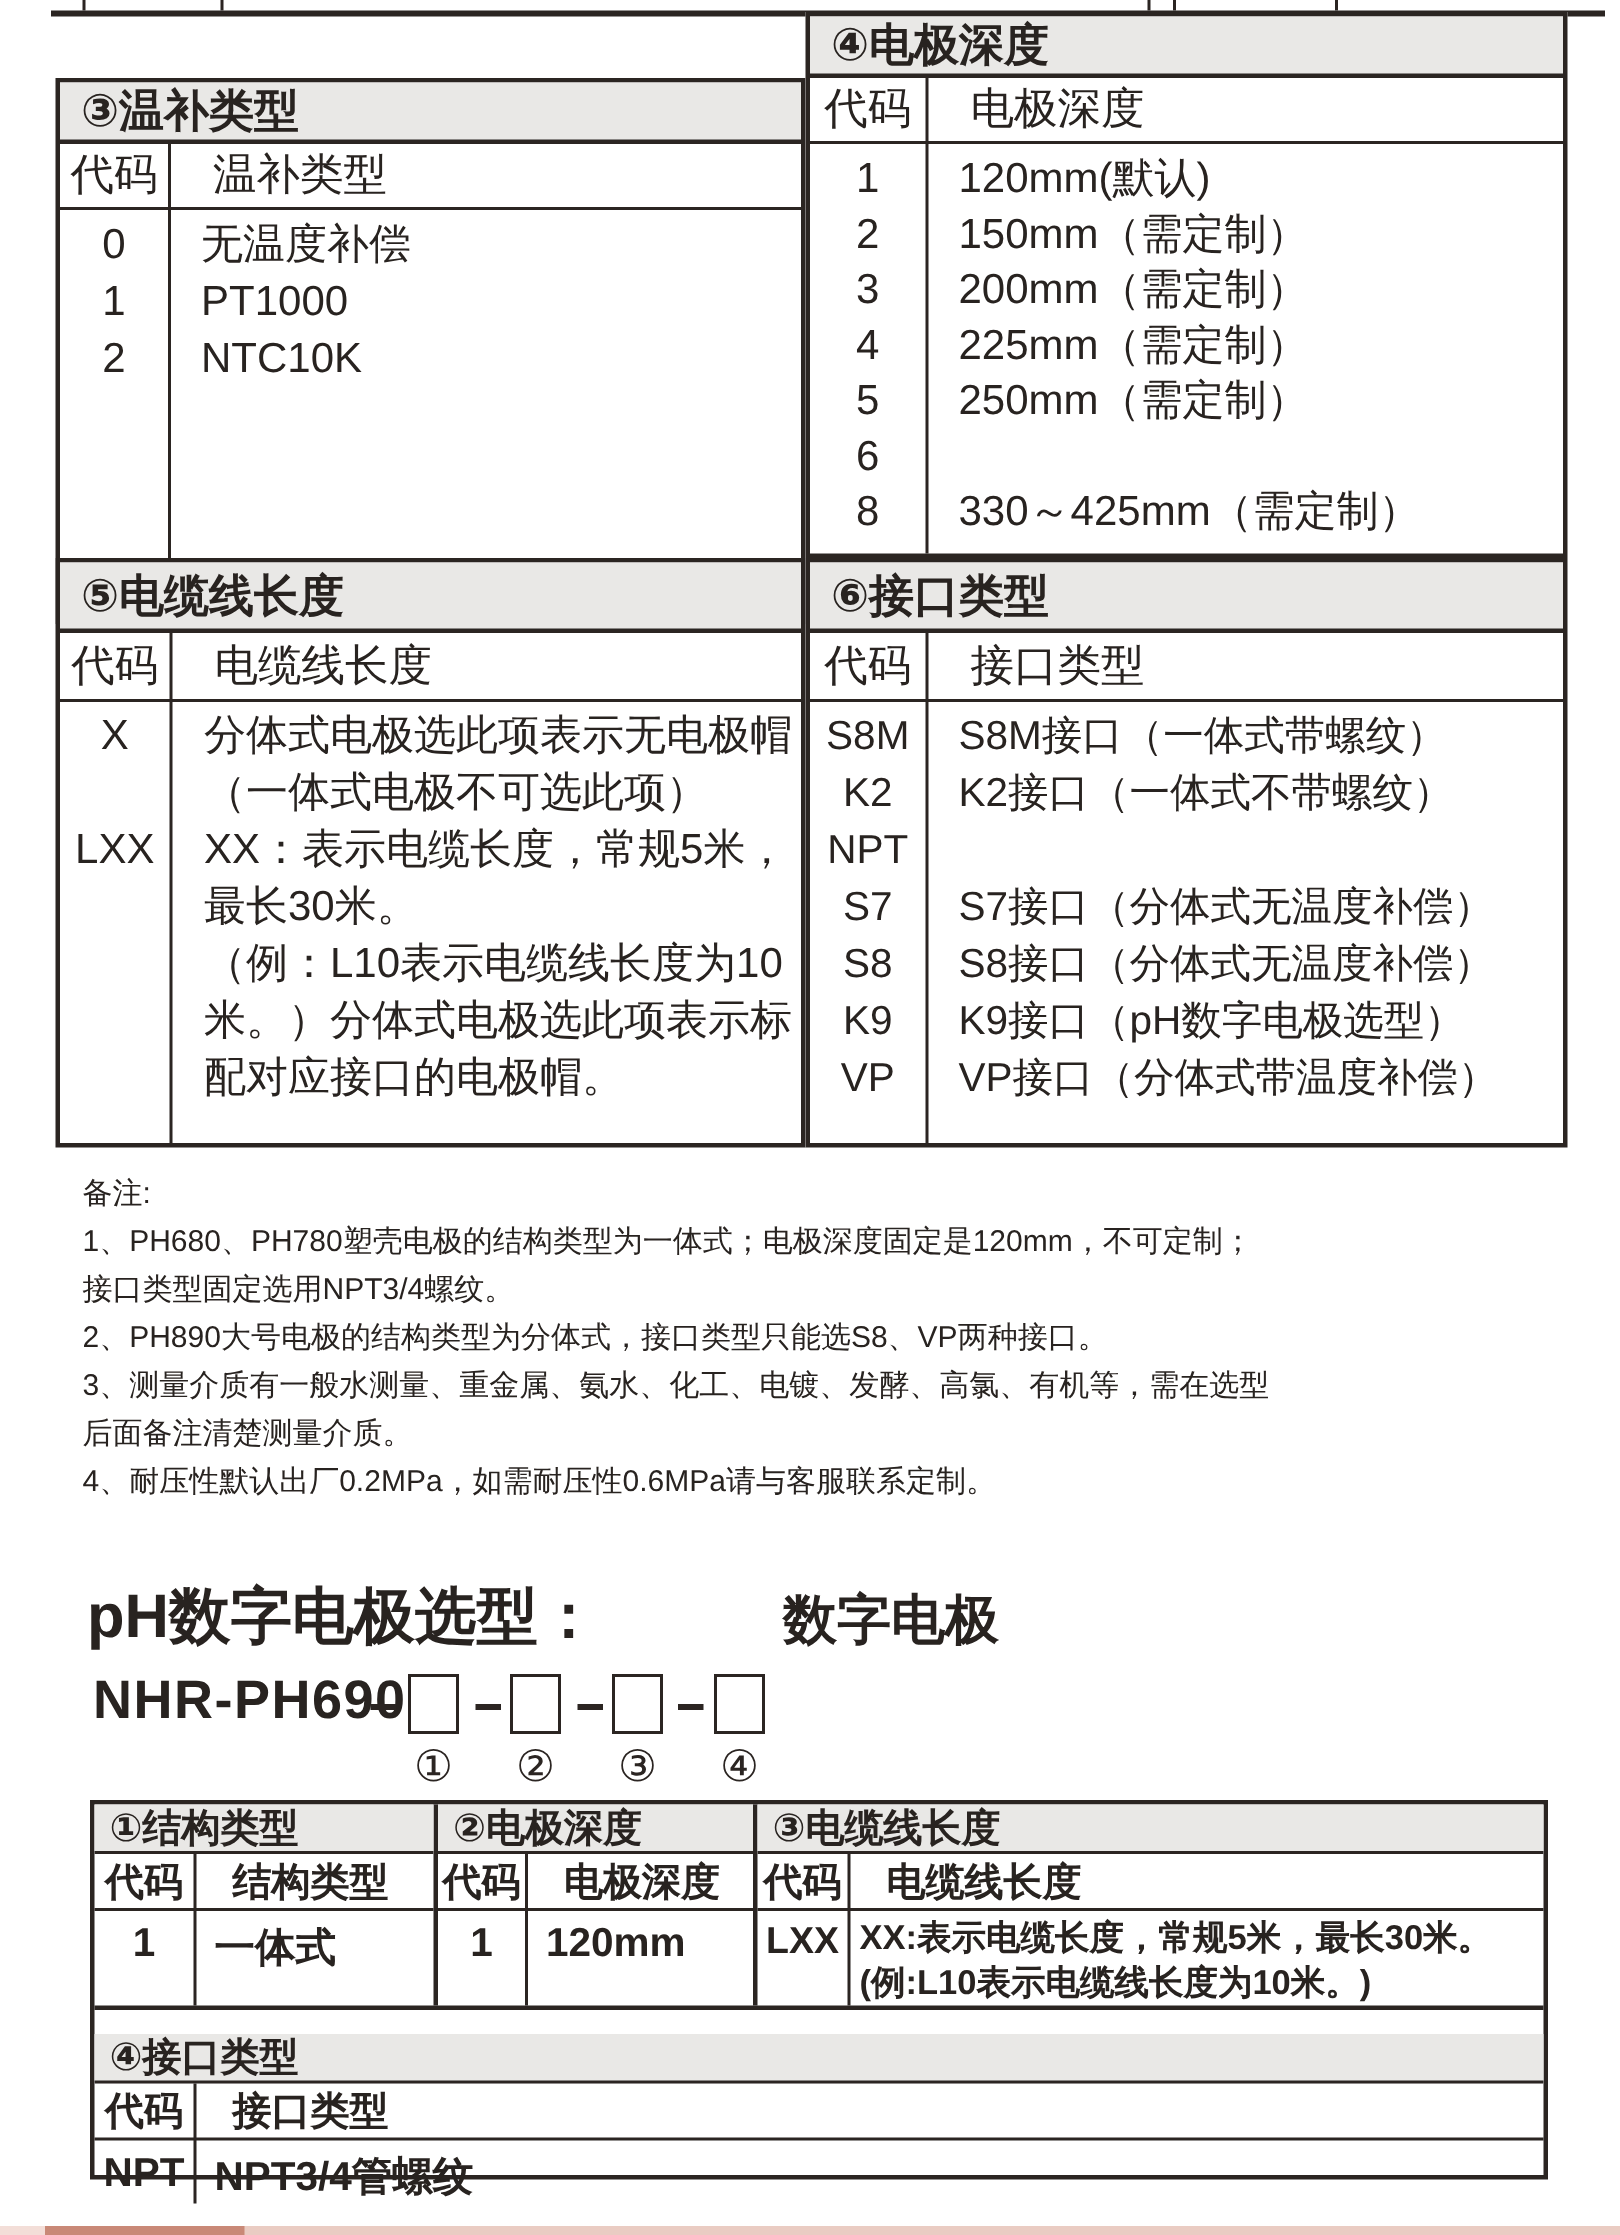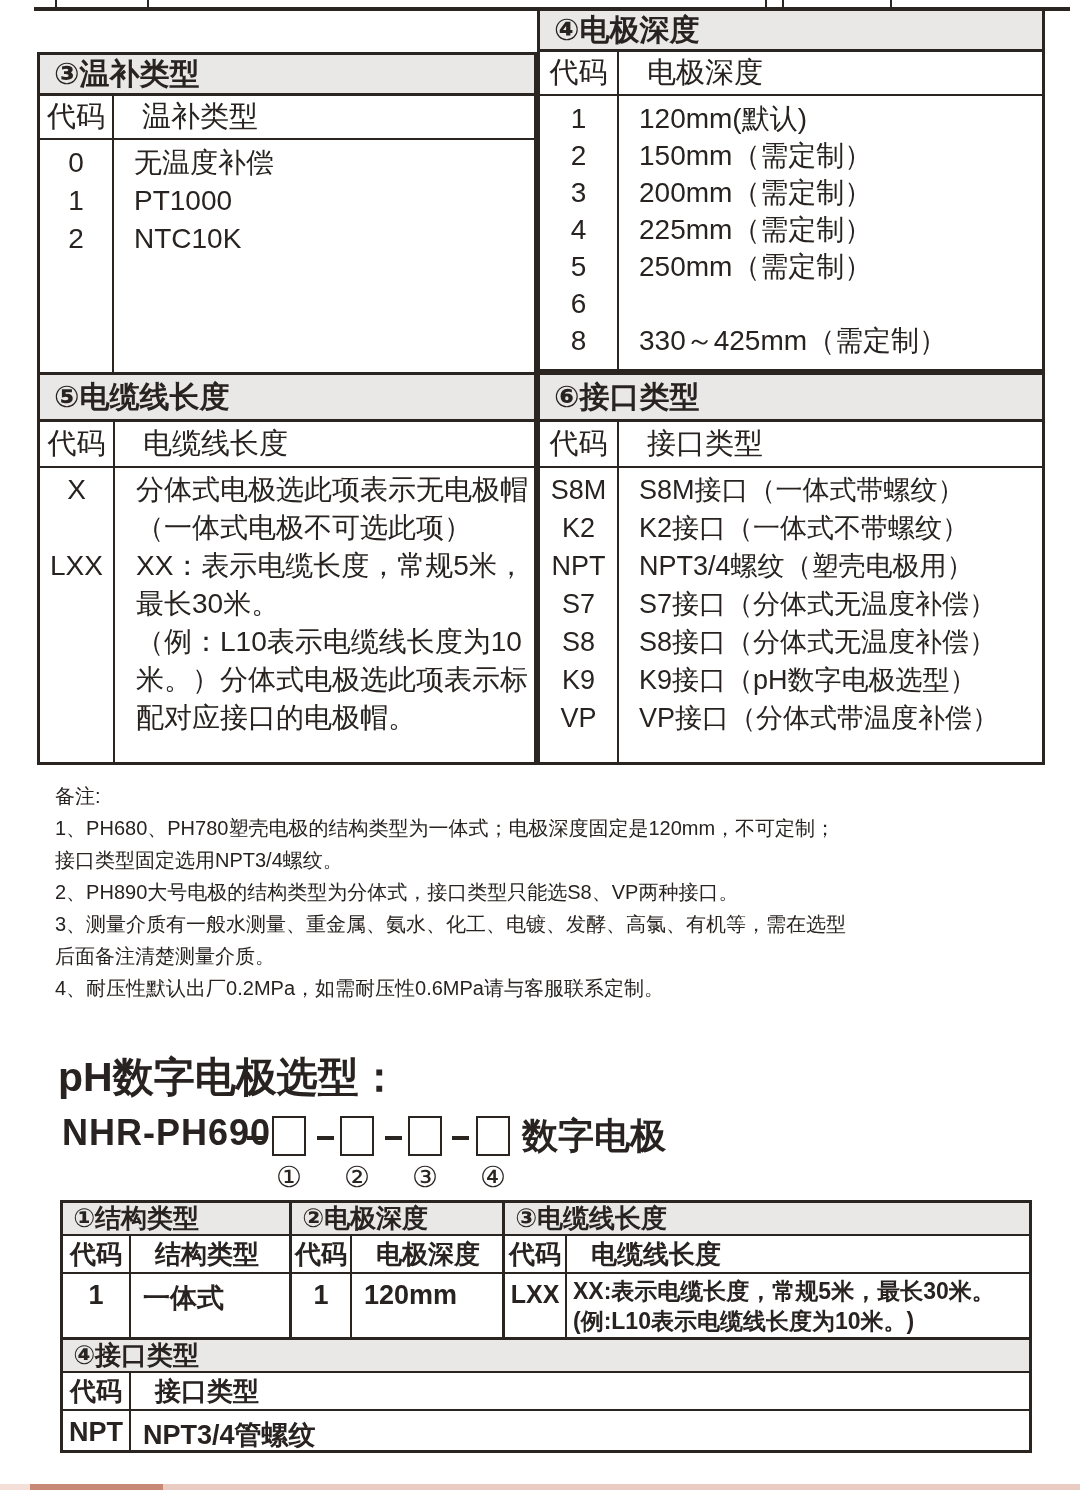--- a/index.html
+++ b/index.html
@@ -49,21 +49,21 @@
   
   .notes{position:absolute;left:55px;top:780px;width:995px;font-size:20px;}
   .notes div{line-height:32px;height:32px;}
 
   
   .sel-heading{position:absolute;left:58px;top:1050px;font-size:41px;font-weight:700;}
   .model-prefix{position:absolute;left:62px;top:1112px;font-size:36px;font-weight:700;letter-spacing:1px;}
   .mdash{position:absolute;top:1136px;width:17px;height:4px;background:#2b2522;}
   .mbox{position:absolute;top:1116px;width:34px;height:40px;border:2.5px solid #2b2522;box-sizing:border-box;background:#fff;}
   .mnum{position:absolute;top:1160px;width:34px;text-align:center;font-size:29px;color:#2b2522;}
-  .model-suffix{position:absolute;left:522px;top:1112px;font-size:36px;font-weight:700;}
+  .model-suffix{position:absolute;left:522px;top:1056px;font-size:36px;font-weight:700;}
 
   
   .bt{position:absolute;left:60px;top:1200px;width:972px;height:253px;border:3px solid #2b2522;box-sizing:border-box;background:#fff;}
   .bt .toprow{display:flex;height:137px;border-bottom:3px solid #2b2522;box-sizing:border-box;}
   .bt .sec{position:relative;box-sizing:border-box;height:100%;}
   .bt .s1{width:229px;border-right:3px solid #2b2522;}
   .bt .s2{width:213px;border-right:3px solid #2b2522;}
   .bt .s3{flex:1;}
   .band2{background:#e9e8e6;border-bottom:2px solid #2b2522;height:31px;display:flex;align-items:center;
          padding-left:10px;font-weight:700;font-size:26px;}
@@ -74,21 +74,21 @@
   .s1 .vl2{left:66px;} .s2 .vl2{left:58px;} .s3 .vl2{left:60px;} .s4 .vl2{left:66px;}
   .s1 .hdr2 .hc,.s4 .hdr2 .hc{width:66px;}
   .s2 .hdr2 .hc{width:58px;}
   .s3 .hdr2 .hc{width:60px;}
   .bt .drow{display:flex;padding-top:6px;font-size:27px;font-weight:700;}
   .s1 .drow .c,.s4 .drow .c{width:66px;text-align:center;}
   .s2 .drow .c{width:58px;text-align:center;}
   .s3 .drow{padding-top:2px;}
   .s3 .drow .c{width:60px;text-align:center;font-size:25px;padding-top:4px;}
   .s3 .drow .l{white-space:pre-line;font-size:23px;line-height:30px;padding-left:8px;}
-  .bt .s4{position:relative;height:113px;}
+  .bt .s4{position:relative;height:113px;margin-top:16px;}
   .s4 .drow .l{padding-left:14px;}
   .drow .l{padding-left:14px;}
 
   
   .footbar{position:absolute;left:0;top:1484px;width:1080px;height:6px;background:#eaccc3;}
   .footbar .seg-light{position:absolute;left:0;top:0;width:30px;height:6px;background:#f3ded8;}
   .footbar .seg-dark{position:absolute;left:30px;top:0;width:133px;height:6px;background:#c98977;}
 </style>
 </head>
 <body>
@@ -208,21 +208,20 @@
           <div class="l">S8M接口（一体式带螺纹）</div>
         </div>
 
         <div class="row">
           <div class="c">K2</div>
           <div class="l">K2接口（一体式不带螺纹）</div>
         </div>
 
         <div class="row">
           <div class="c">NPT</div>
-          <div class="l">NPT3/4螺纹（塑壳电极用）</div>
         </div>
 
         <div class="row">
           <div class="c">S7</div>
           <div class="l">S7接口（分体式无温度补偿）</div>
         </div>
 
         <div class="row">
           <div class="c">S8</div>
           <div class="l">S8接口（分体式无温度补偿）</div>

